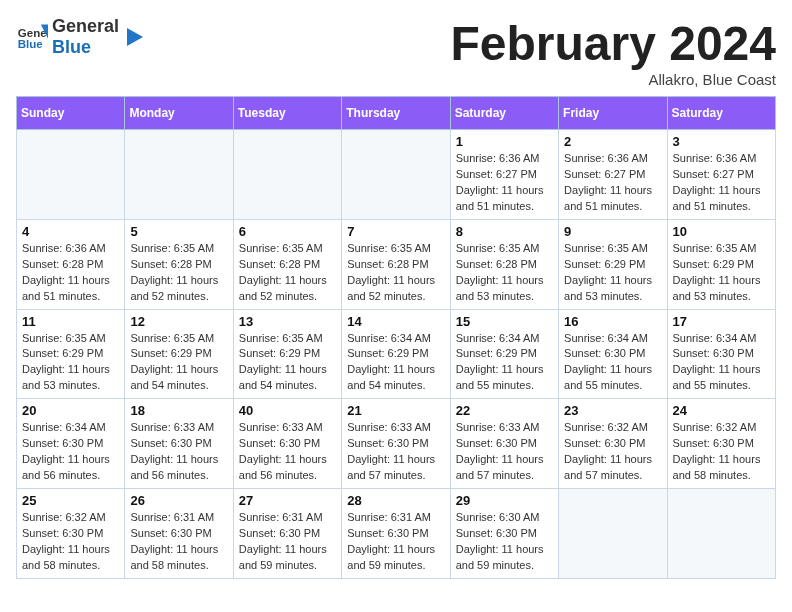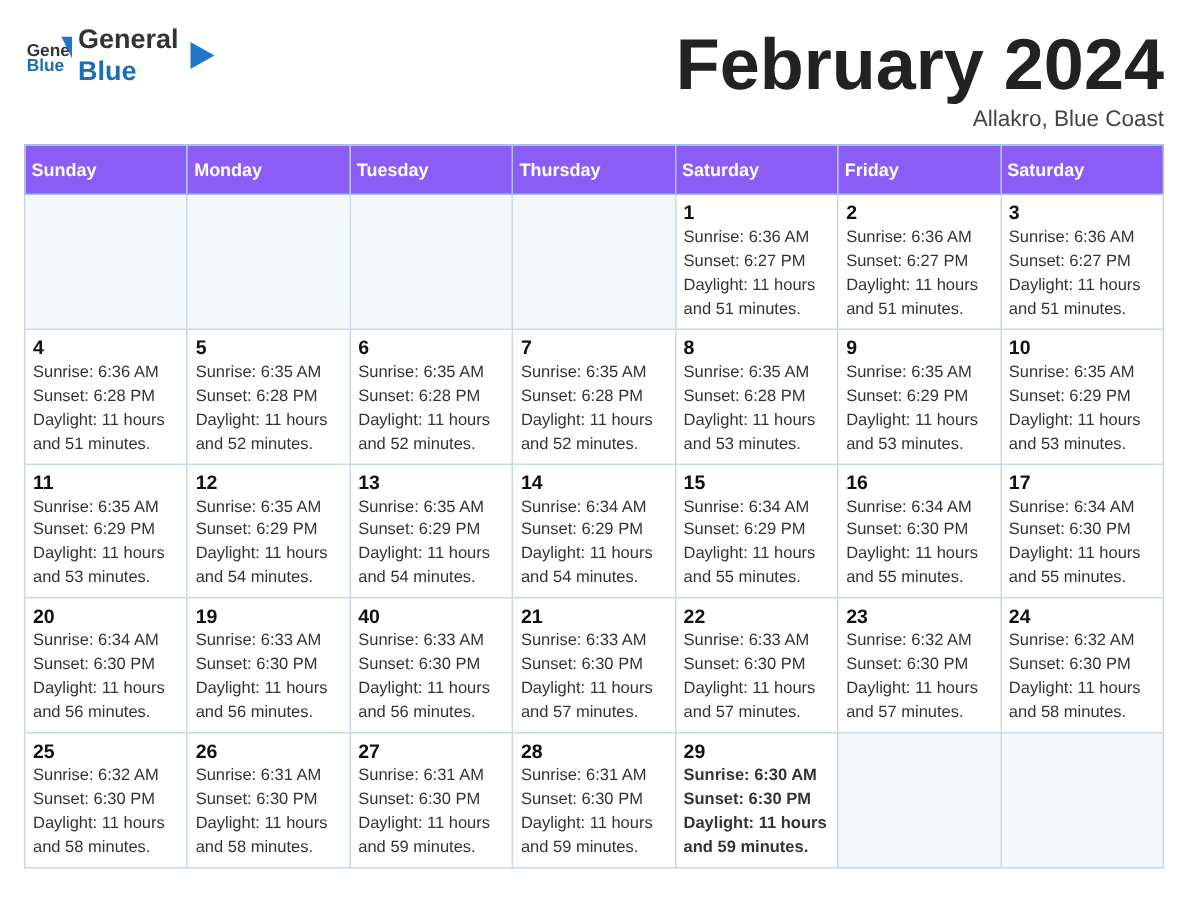--- a/index.html
+++ b/index.html
@@ -239,21 +239,21 @@
       </tr>
       <tr>
         <td>
           <div class="day-num">20</div>
           <div class="day-info" style="white-space: pre-line;">Sunrise: 6:34 AM
 Sunset: 6:30 PM
 Daylight: 11 hours
 and 56 minutes.</div>
         </td>
         <td>
-          <div class="day-num">19</div>
+          <div class="day-num">18</div>
           <div class="day-info" style="white-space: pre-line;">Sunrise: 6:33 AM
 Sunset: 6:30 PM
 Daylight: 11 hours
 and 56 minutes.</div>
         </td>
         <td>
           <div class="day-num">40</div>
           <div class="day-info" style="white-space: pre-line;">Sunrise: 6:33 AM
 Sunset: 6:30 PM
 Daylight: 11 hours
@@ -312,21 +312,21 @@
         </td>
         <td>
           <div class="day-num">28</div>
           <div class="day-info" style="white-space: pre-line;">Sunrise: 6:31 AM
 Sunset: 6:30 PM
 Daylight: 11 hours
 and 59 minutes.</div>
         </td>
         <td>
           <div class="day-num">29</div>
-          <div class="day-info" style="white-space: pre-line; font-weight: bold;">Sunrise: 6:30 AM
+          <div class="day-info" style="white-space: pre-line;">Sunrise: 6:30 AM
 Sunset: 6:30 PM
 Daylight: 11 hours
 and 59 minutes.</div>
         </td>
         <td class="empty"></td>
         <td class="empty"></td>
       </tr>
     </tbody>
 </table>
 

